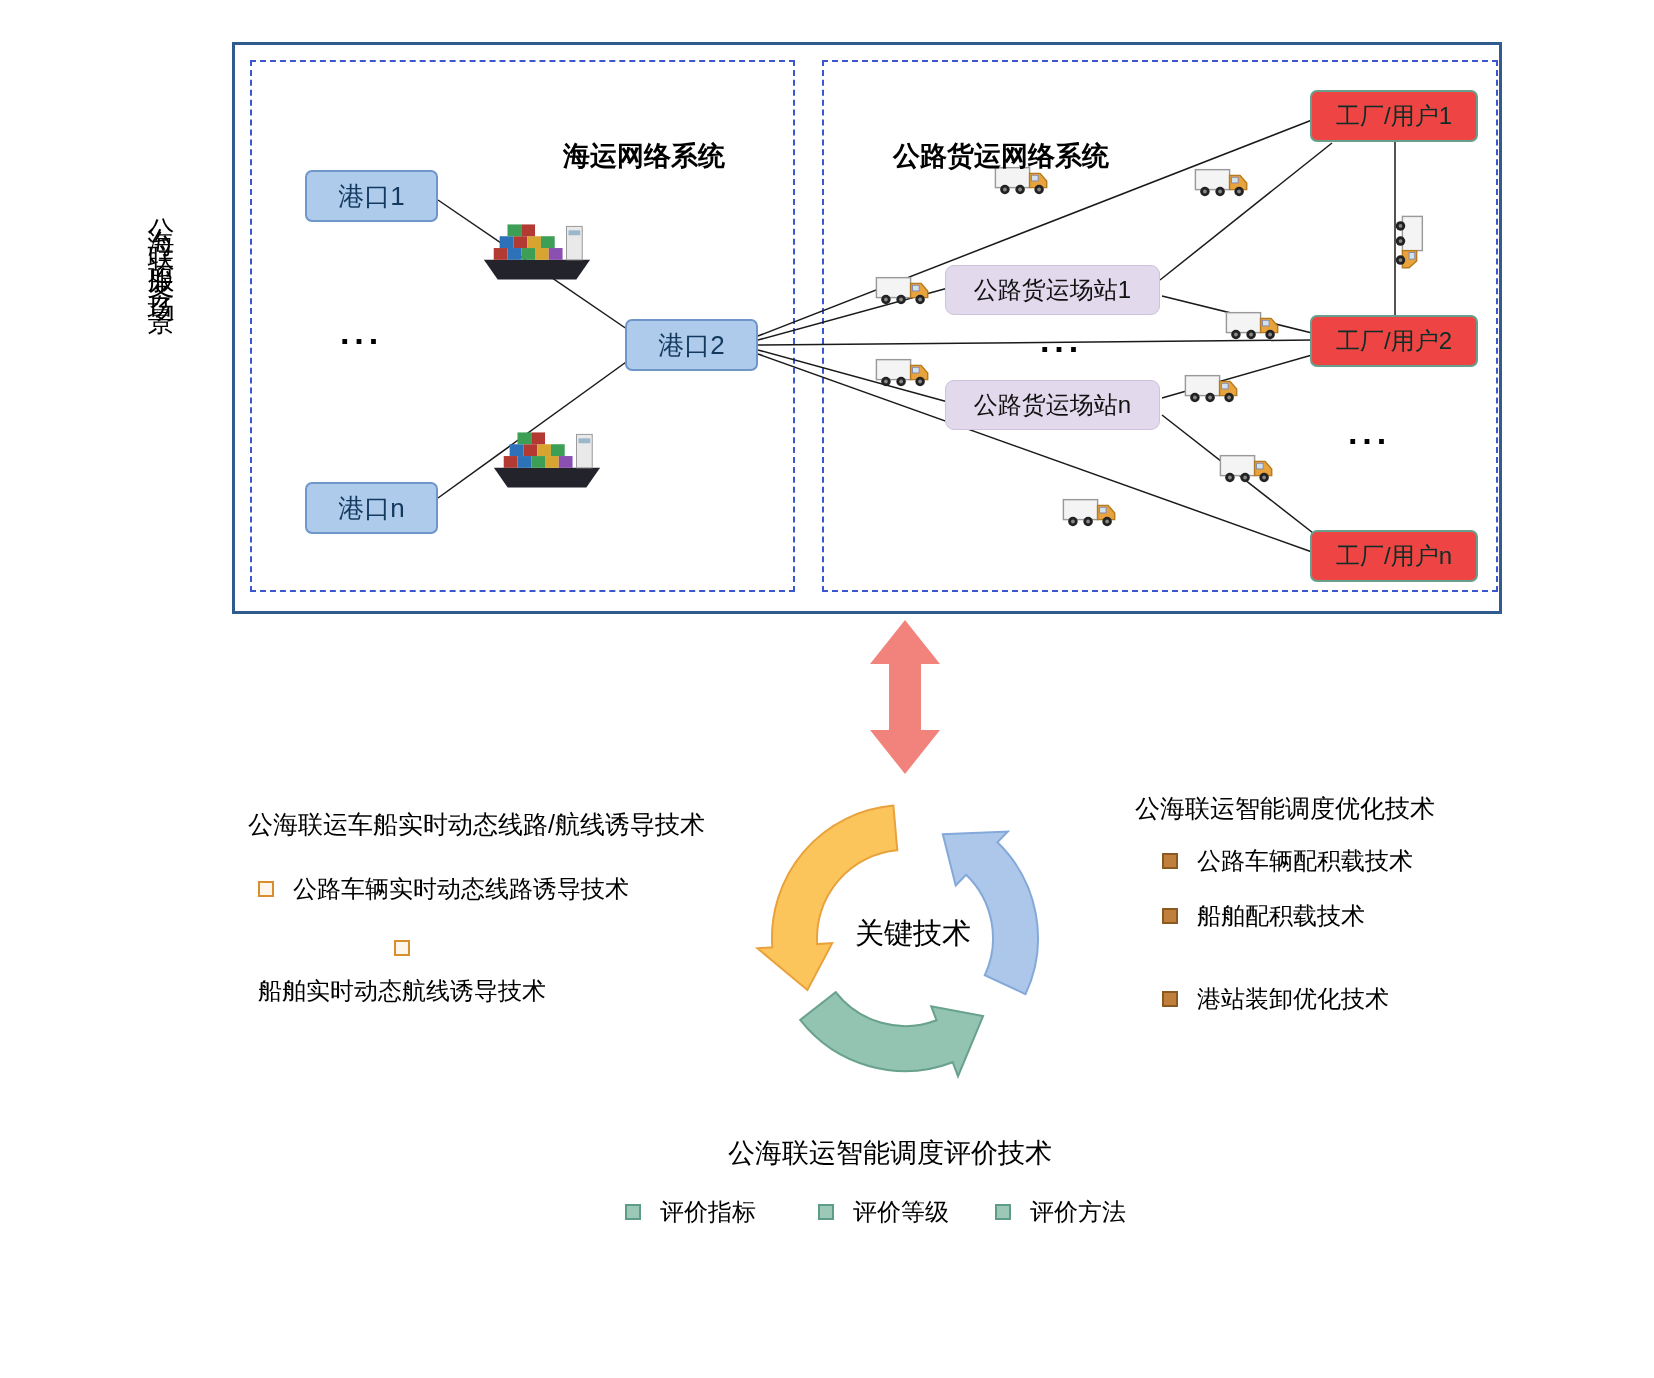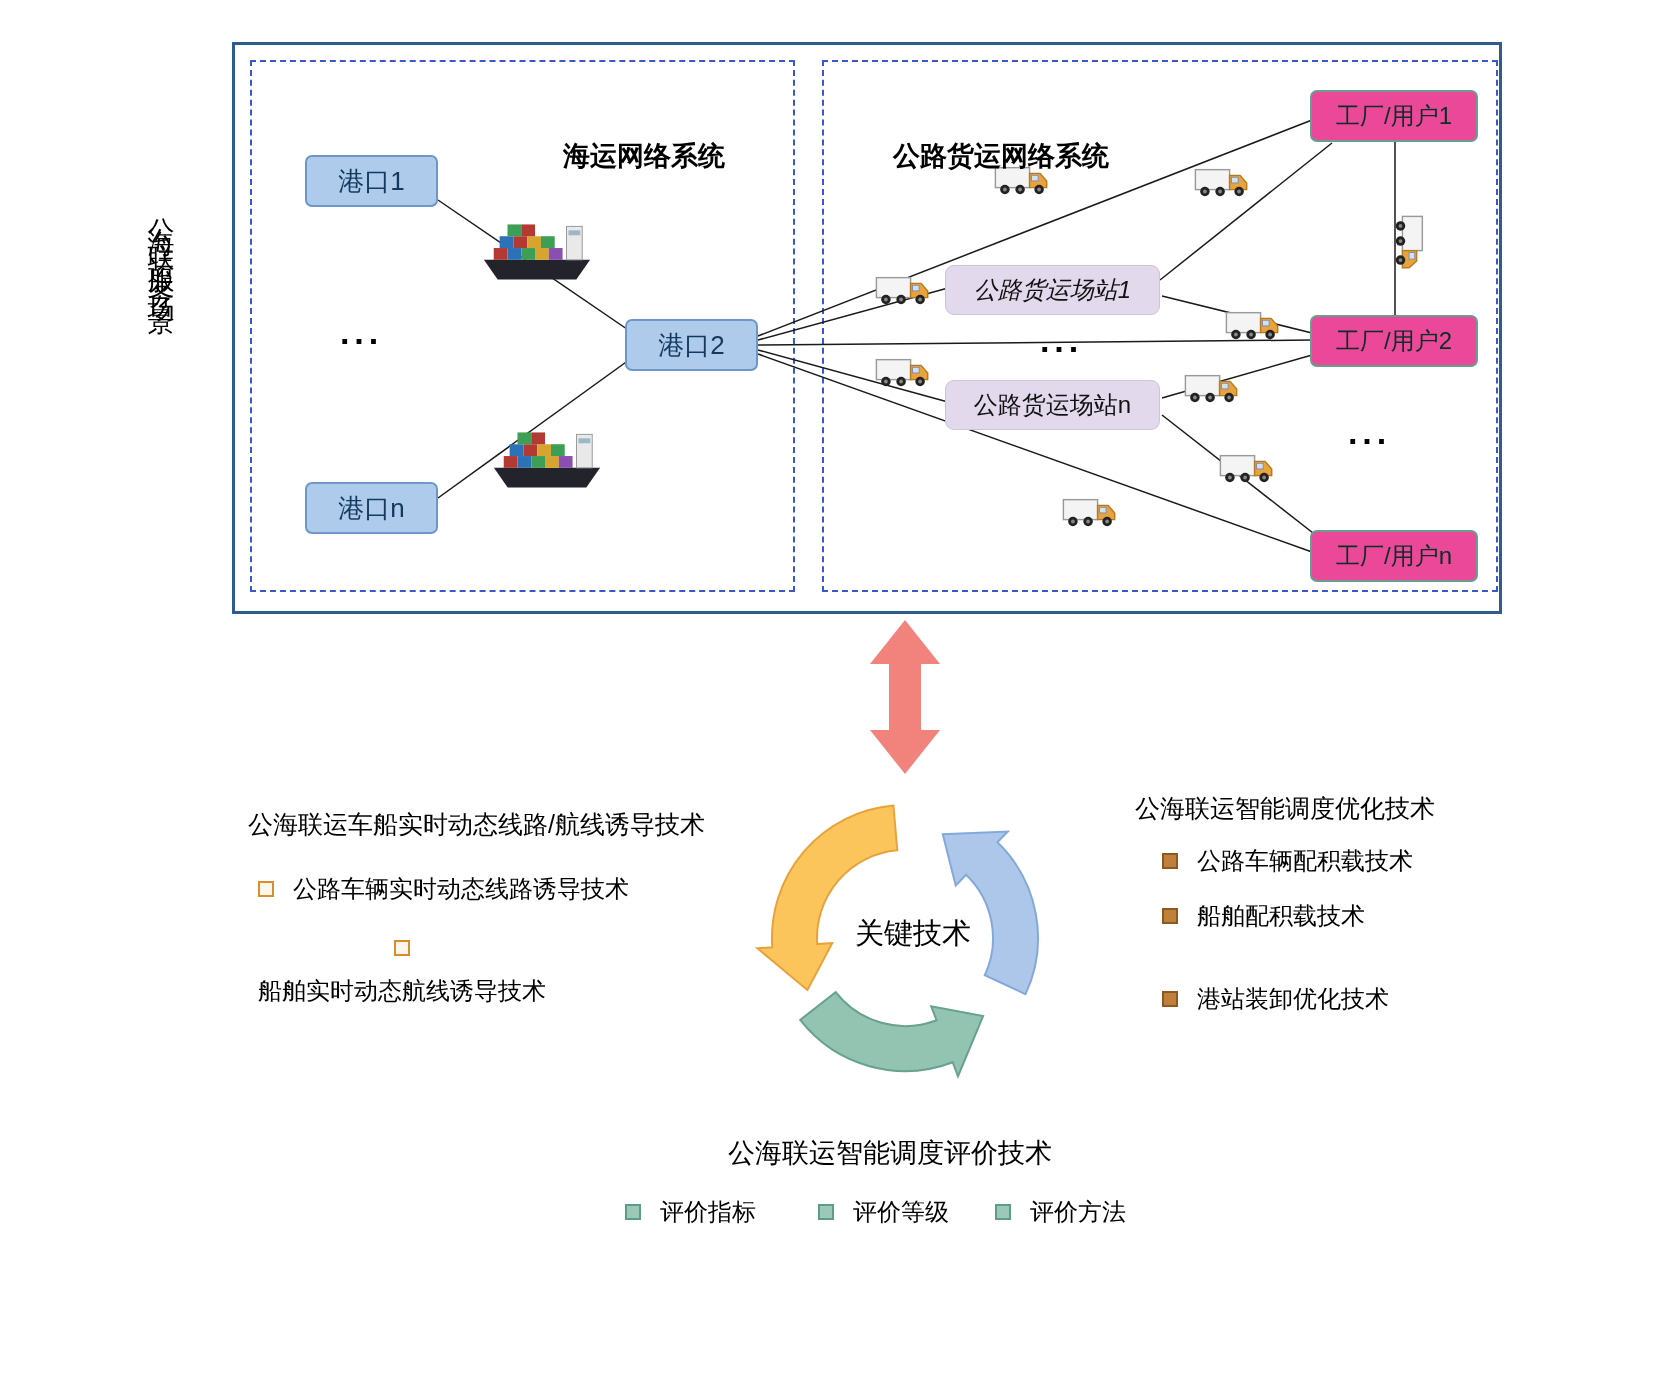--- a/index.html
+++ b/index.html
@@ -68,21 +68,21 @@
   }
   .station {
     background: #E2D9EC;
     border: 1px solid #CFC2DD;
     border-radius: 9px;
     color: #111;
     font-size: 24px;
     width: 215px; height: 50px;
   }
   .factory {
-    background: #ec4899;
+    background: #ef4444;
     border: 2px solid #679E8C;
     border-radius: 7px;
     color: #0B2E26;
     font-size: 24px;
     width: 168px; height: 52px;
   }
 
   .dots {
     position: absolute;
     font-size: 34px;
@@ -207,26 +207,26 @@
     <polygon points="905,620 940,664 921,664 921,730 940,730 905,774 870,730 889,730 889,664 870,664" fill="#F2837C"></polygon>
 
     <path fill="#FBC55C" stroke="#E9A23B" stroke-width="2" d="M 893.4 805.5 A 133 133 0 0 0 772.3 947.3 L 757.4 948.3 L 807.4 989.9 L 832.2 943.1 L 817.2 944.1 A 88 88 0 0 1 897.3 850.3 Z"></path>
     <path fill="#93C3B1" stroke="#68A18E" stroke-width="2" d="M 800.2 1019.9 A 133 133 0 0 0 952.7 1062.2 L 958.0 1076.2 L 983.1 1016.1 L 931.2 1006.2 L 936.5 1020.2 A 88 88 0 0 1 835.7 992.2 Z"></path>
     <path fill="#ADC7EA" stroke="#84A9D9" stroke-width="2" d="M 1025.5 994.2 A 133 133 0 0 0 997.4 842.3 L 1007.8 831.5 L 942.8 834.2 L 955.7 885.5 L 966.1 874.7 A 88 88 0 0 1 984.8 975.2 Z"></path>
   </svg>
 
   <div class="sys-title" style="left:563px; top:110px;">海运网络系统</div>
   <div class="sys-title" style="left:893px; top:110px;">公路货运网络系统</div>
 
-  <div class="node port" style="left:305px; top:155px;">港口1</div>
+  <div class="node port" style="left:305px; top:170px;">港口1</div>
   <div class="node port" style="left:625px; top:319px;">港口2</div>
   <div class="node port" style="left:305px; top:482px;">港口n</div>
   <div class="dots" style="left:340px; top:322px;">···</div>
 
-  <div class="node station" style="left:945px; top:265px;font-style:italic;">公路货运场站1</div>
+  <div class="node station" style="left:945px; top:265px;">公路货运场站1</div>
   <div class="node station" style="left:945px; top:380px;">公路货运场站n</div>
   <div class="dots" style="left:1040px; top:330px;">···</div>
 
   <div class="node factory" style="left:1310px; top:90px;">工厂/用户1</div>
   <div class="node factory" style="left:1310px; top:315px;">工厂/用户2</div>
   <div class="node factory" style="left:1310px; top:530px;">工厂/用户n</div>
   <div class="dots" style="left:1348px; top:422px;">···</div>
 
   <div class="center-label">关键技术</div>
 

